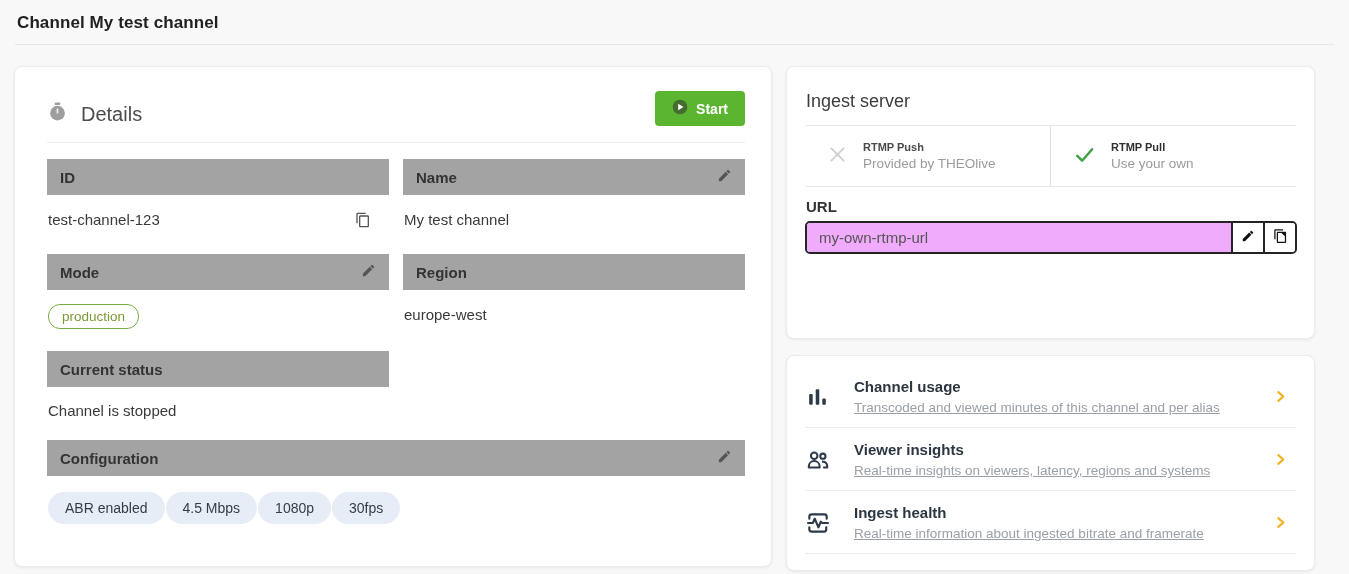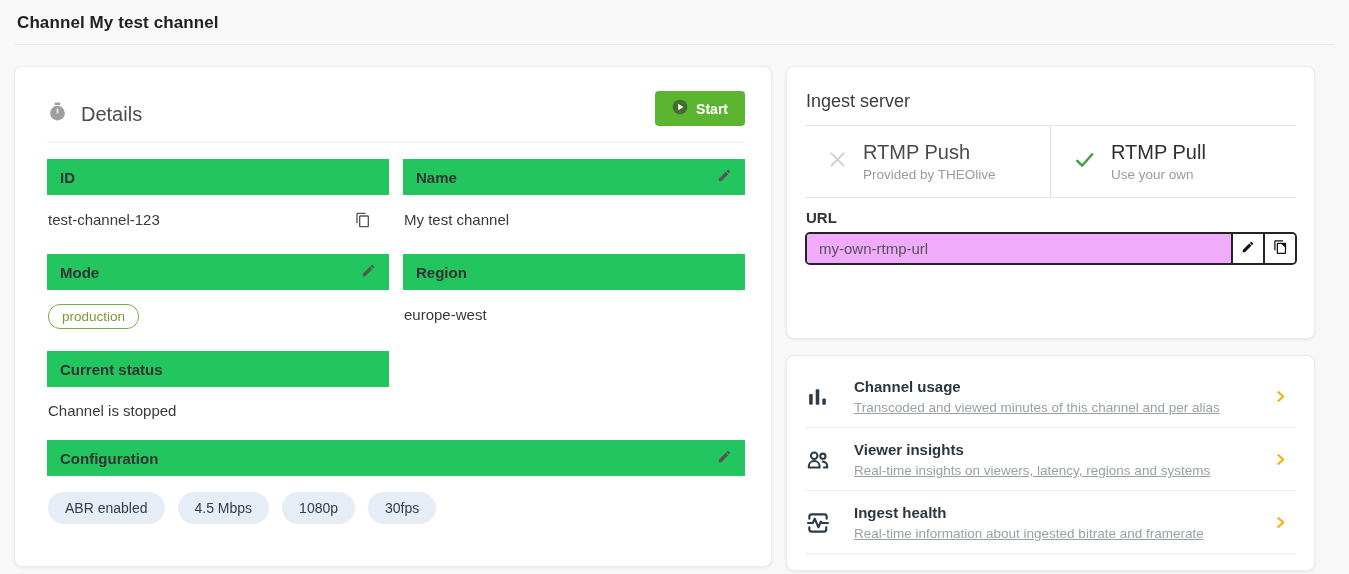--- a/index.html
+++ b/index.html
@@ -29,46 +29,46 @@
     margin-left:auto; display:flex; align-items:center; gap:8px;
     background:#5cb531; border:none; border-radius:4px; color:#fff;
     font-family:inherit; font-size:14px; font-weight:700; padding:8px 17px; cursor:pointer;
   }
   .details-divider { border-bottom:1px solid #ededed; margin-bottom:16px; }
 
   .field-row { display:flex; gap:14px; }
   .field-col { flex:1; min-width:0; }
   .field-col.half { flex:0 0 calc(50% - 7px); }
   .field-head {
-    background:#22c55e; display:flex; align-items:center; justify-content:space-between;
+    background:#a3a3a3; display:flex; align-items:center; justify-content:space-between;
     padding:9px 13px; height:36px;
   }
   .field-head .label { font-size:15px; font-weight:700; color:#333; }
   .field-value { padding:16px 13px 22px 1px; font-size:15px; color:#3a3a3a; display:flex; align-items:flex-start;gap:24px; }
   .value-with-icon { justify-content:space-between; padding-right:18px; }
   .badge-mode {
     display:inline-block; border:1.5px solid #74ae43; color:#7c9a35;
     border-radius:12px; padding:4px 13px; font-size:13.5px; margin-top:-2px;
   }
-  .pills { display:flex; gap:13px; padding:16px 0 0 1px; }
+  .pills { display:flex; gap:1px; padding:16px 0 0 1px; }
   .pill {
     background:#e7edf7; color:#333c45; border-radius:16px;
     padding:8px 17px; font-size:14px; white-space:nowrap;
   }
   .icon-btn { background:none; border:none; cursor:pointer; display:flex; align-items:center; padding:0; }
 
   
   .right-col { display:flex; flex-direction:column; gap:16px; width:529px;justify-content:space-between; }
   .ingest-card { height:273px; padding:14px 18px; }
   .ingest-title { font-size:18px; font-weight:400; color:#3d3d3d; padding:10px 0 13px 1px; }
   .ingest-divider { border-bottom:1px solid #e6e6e6; }
   .ingest-options { display:flex; }
   .ingest-option { flex:1; display:flex; align-items:center; gap:15px; padding:15px 8px 15px 22px; }
   .ingest-option.first { border-right:1px solid #dedede; }
-  .opt-title { font-size:20px; font-weight:400; color:#2f2f2f; }
+  .opt-title { font-size:11px; font-weight:700; color:#2f2f2f; }
   .opt-title.muted { color:#4a4a4a; }
   .opt-sub { font-size:13.5px; color:#9b9b9b; margin-top:3px; }
   .url-label { font-size:15px; font-weight:700; color:#333; margin:11px 0 6px 1px; }
   .url-group {
     display:flex; border:2px solid #242424; border-radius:5px; overflow:hidden; height:33px;
     width:492px;
   }
   .url-input {
     flex:1; background:#f0abfc; border:none; outline:none; padding:0 12px;
     font-family:inherit; font-size:15px; color:#555;

